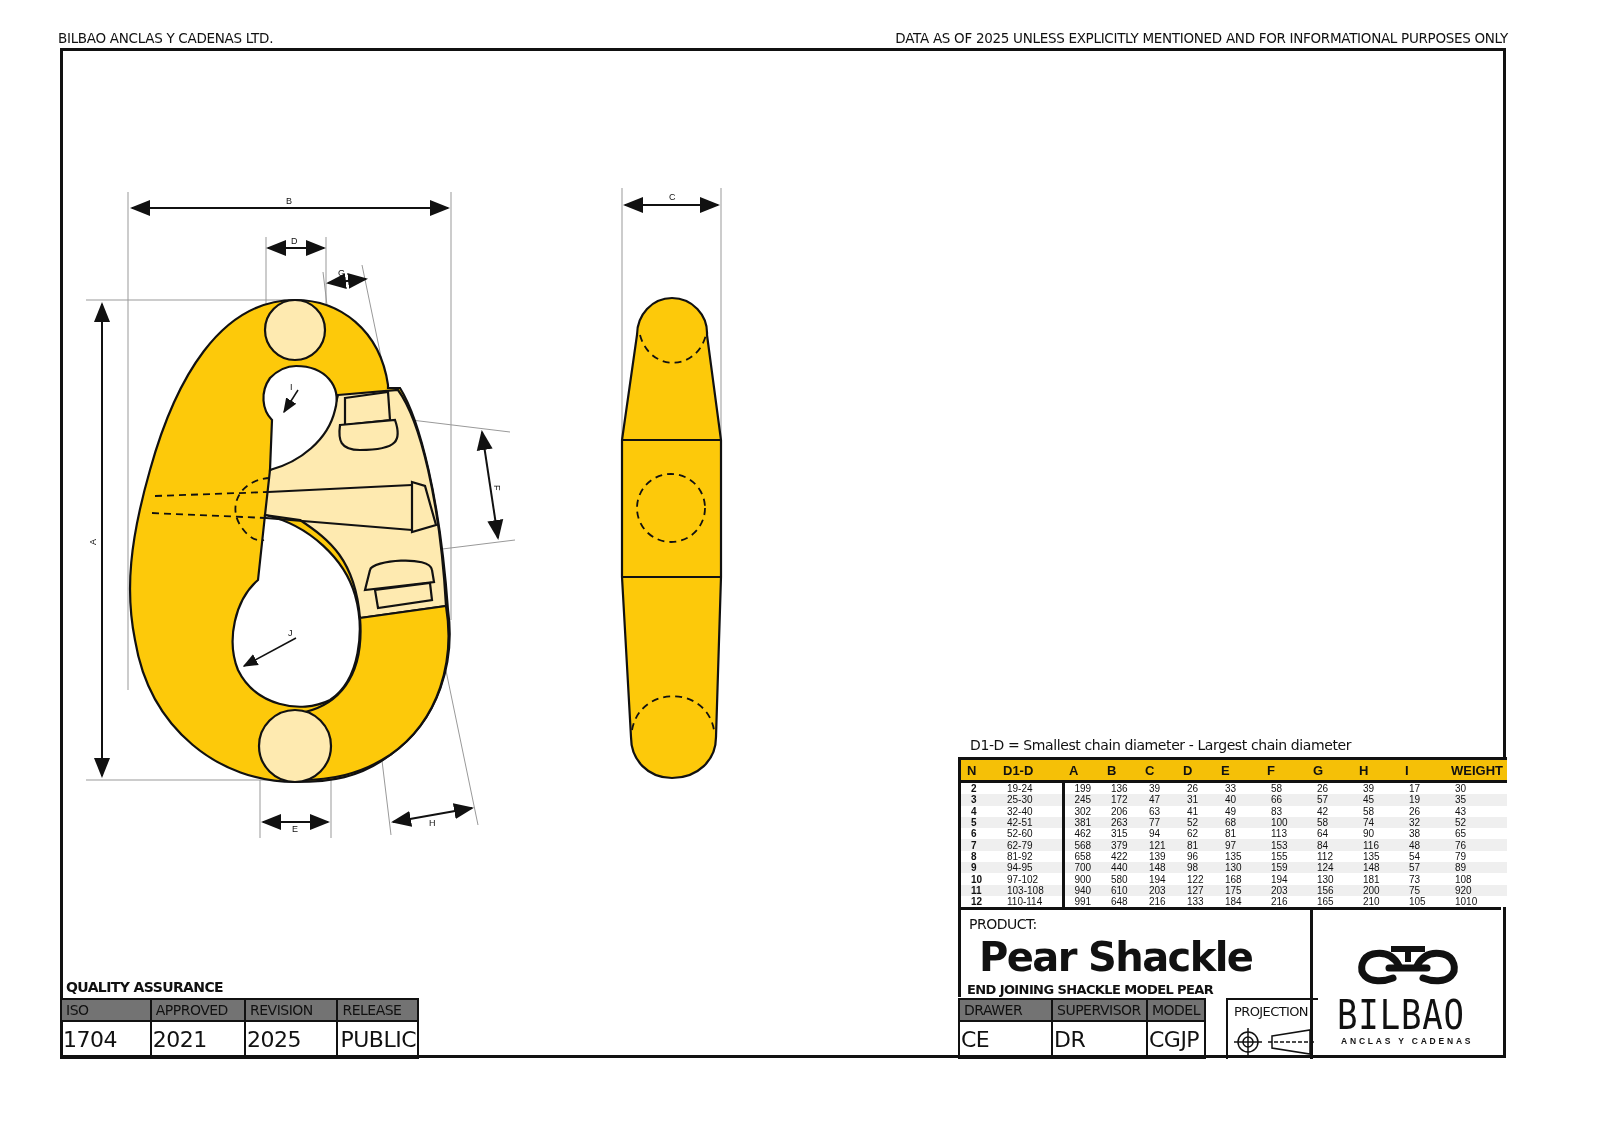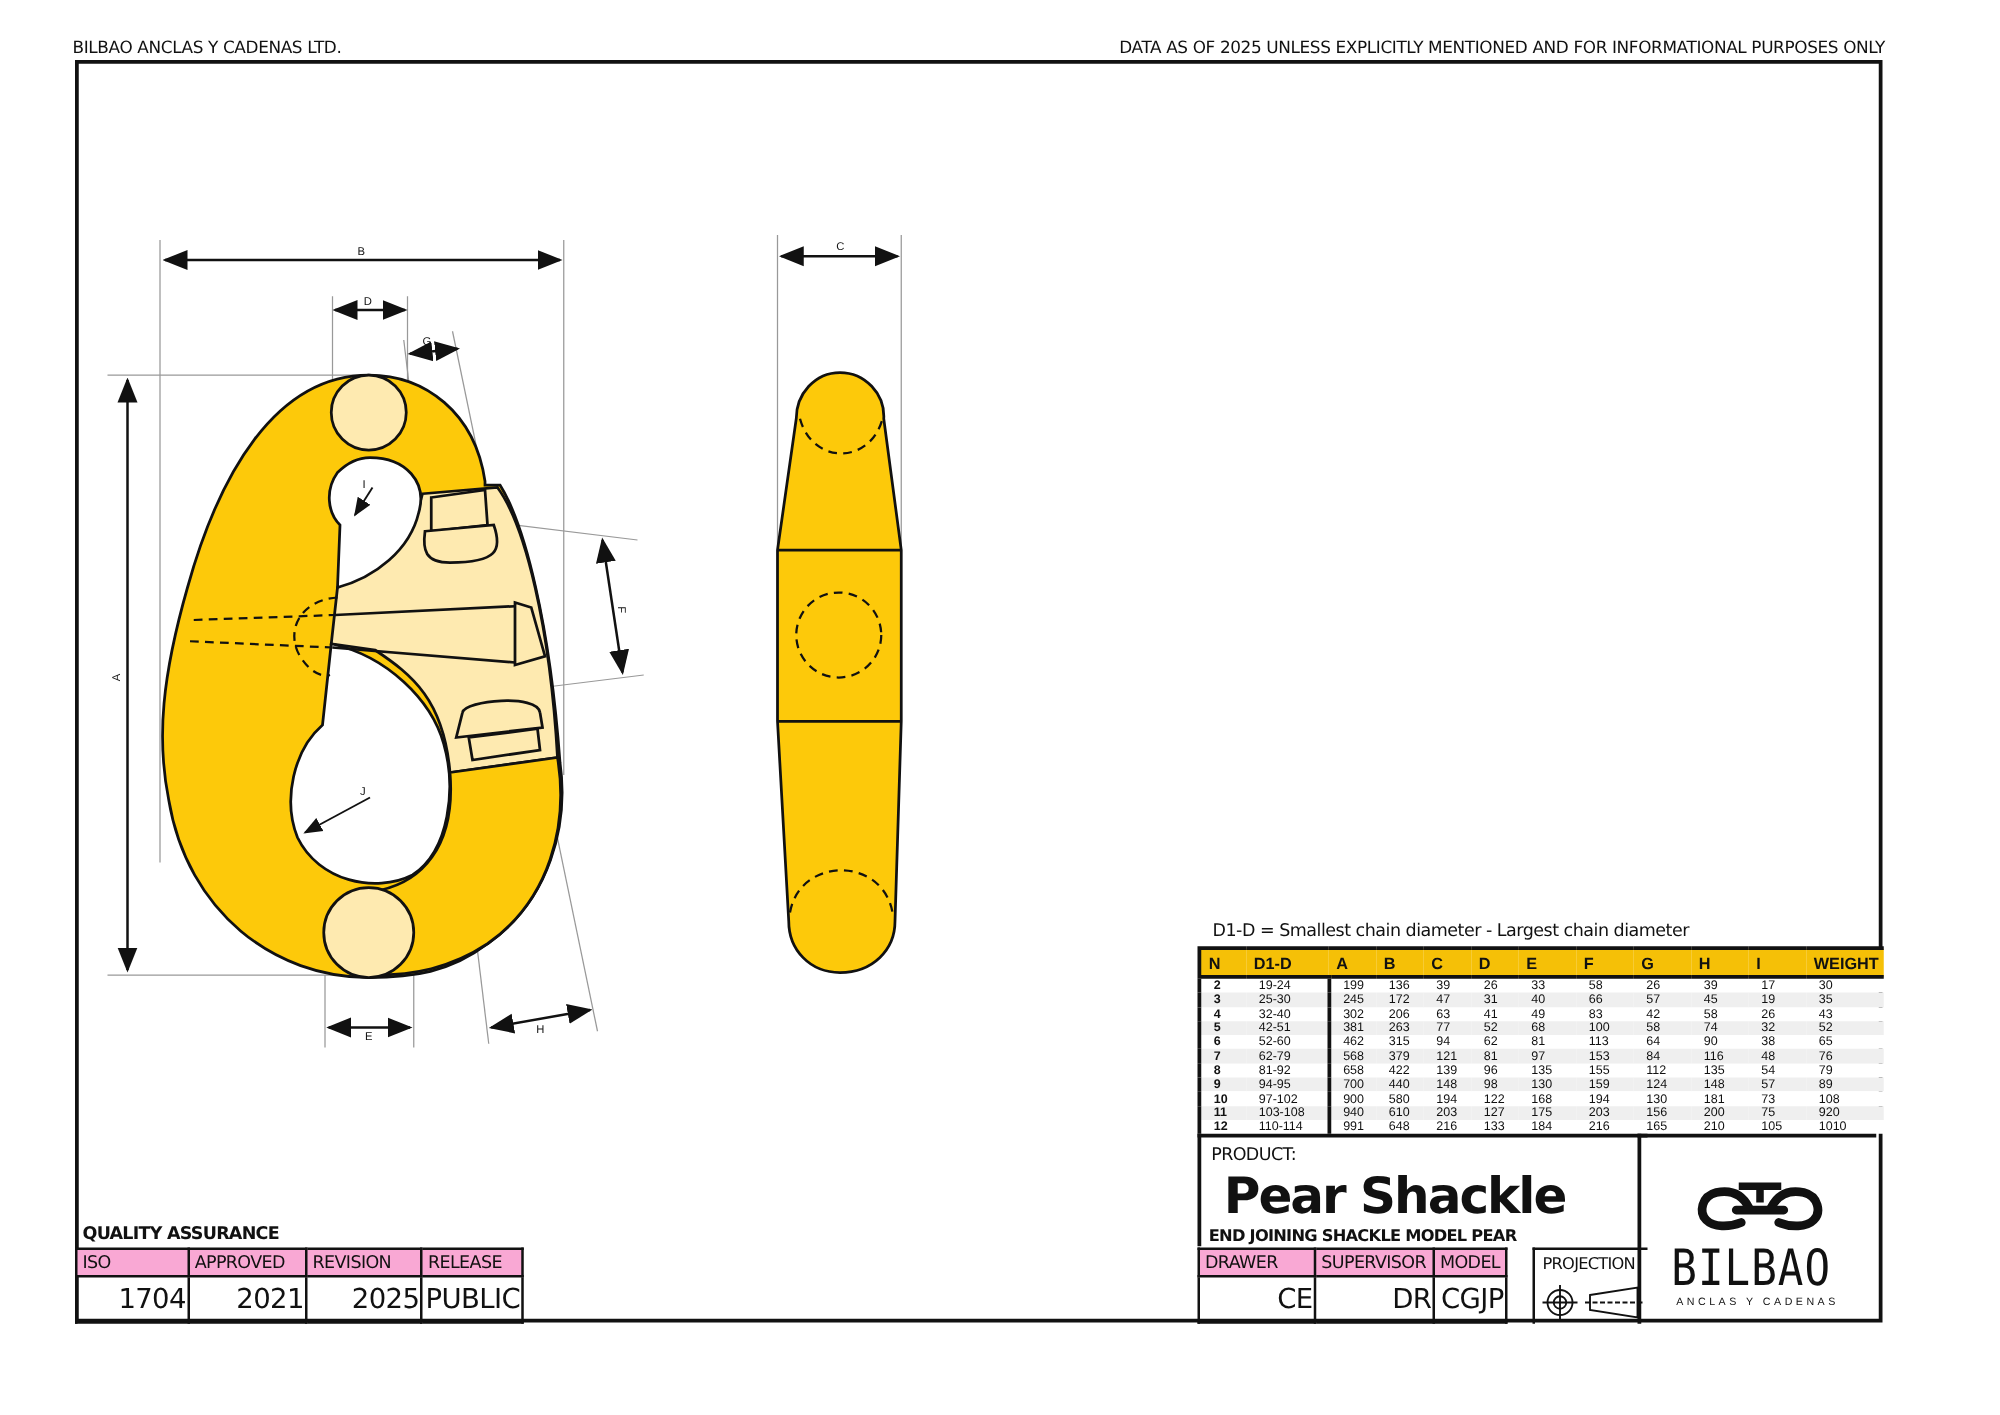--- a/index.html
+++ b/index.html
@@ -18,25 +18,25 @@
   .spec tbody tr:nth-child(even) td { background:#efefef; }
   .spec td.n { font-weight:bold; }
   .spec td.d1 { border-right:3px solid #111;margin-top:30px; }
   
   .product { position:absolute; left:958px; top:907px; width:360px; height:90px; border-top:3px solid #111; border-left:3px solid #111; box-sizing:border-box; }
   .product .lbl { position:absolute; left:8px; top:6px; font-size:14px; font-family:"DejaVu Sans", sans-serif; letter-spacing:-0.5px; }
   .product .title { position:absolute; left:18px; top:24px; font-size:40px; font-weight:bold; font-family:"DejaVu Sans", sans-serif; letter-spacing:-1.6px; }
   .product .sub { position:absolute; left:6px; top:72px; font-size:13px; font-weight:bold; font-family:"DejaVu Sans", sans-serif; letter-spacing:-0.6px; }
   .logo-box { position:absolute; left:1310px; top:907px; width:191px; height:152px; border-left:3px solid #111; border-top:3px solid #111; box-sizing:border-box; }
   .logo-text { position:absolute; left:24px; top:82px; font-size:40px; font-family:"DejaVu Sans Mono", monospace; letter-spacing:1px; transform:scaleX(0.85); transform-origin:left; }
-  .logo-sub { position:absolute; left:28px; top:126px; font-size:8.5px; font-weight:normal; letter-spacing:2.8px; }
+  .logo-sub { position:absolute; left:28px; top:126px; font-size:8.5px; font-weight:bold; letter-spacing:2.8px; }
   
   .grid { position:absolute; border-collapse:collapse; font-family:"DejaVu Sans", sans-serif; }
-  .grid th { font-weight:normal; text-align:left; font-size:14px; letter-spacing:-0.5px; background:#f9a8d4; border:2px solid #111; padding:0 4px; height:20px; }
-  .grid td { font-size:22px; text-align:right; border:2px solid #111; height:33px; letter-spacing:-0.5px; }
+  .grid th { font-weight:normal; text-align:left; font-size:14px; letter-spacing:-0.5px; background:#737373; border:2px solid #111; padding:0 4px; height:20px; }
+  .grid td { font-size:22px; text-align:left; border:2px solid #111; height:33px; letter-spacing:-0.5px; }
   .qa-title { position:absolute; left:66px; top:979px; font-size:14px; font-weight:bold; font-family:"DejaVu Sans", sans-serif; letter-spacing:-0.6px; }
   .proj-lbl { font-size:13px; }
 </style>
 </head>
 <body>
 
 <div class="hdr left">BILBAO ANCLAS Y CADENAS LTD.</div>
 <div class="hdr right">DATA AS OF 2025 UNLESS EXPLICITLY MENTIONED AND FOR INFORMATIONAL PURPOSES ONLY</div>
 
 <div class="frame"></div>

